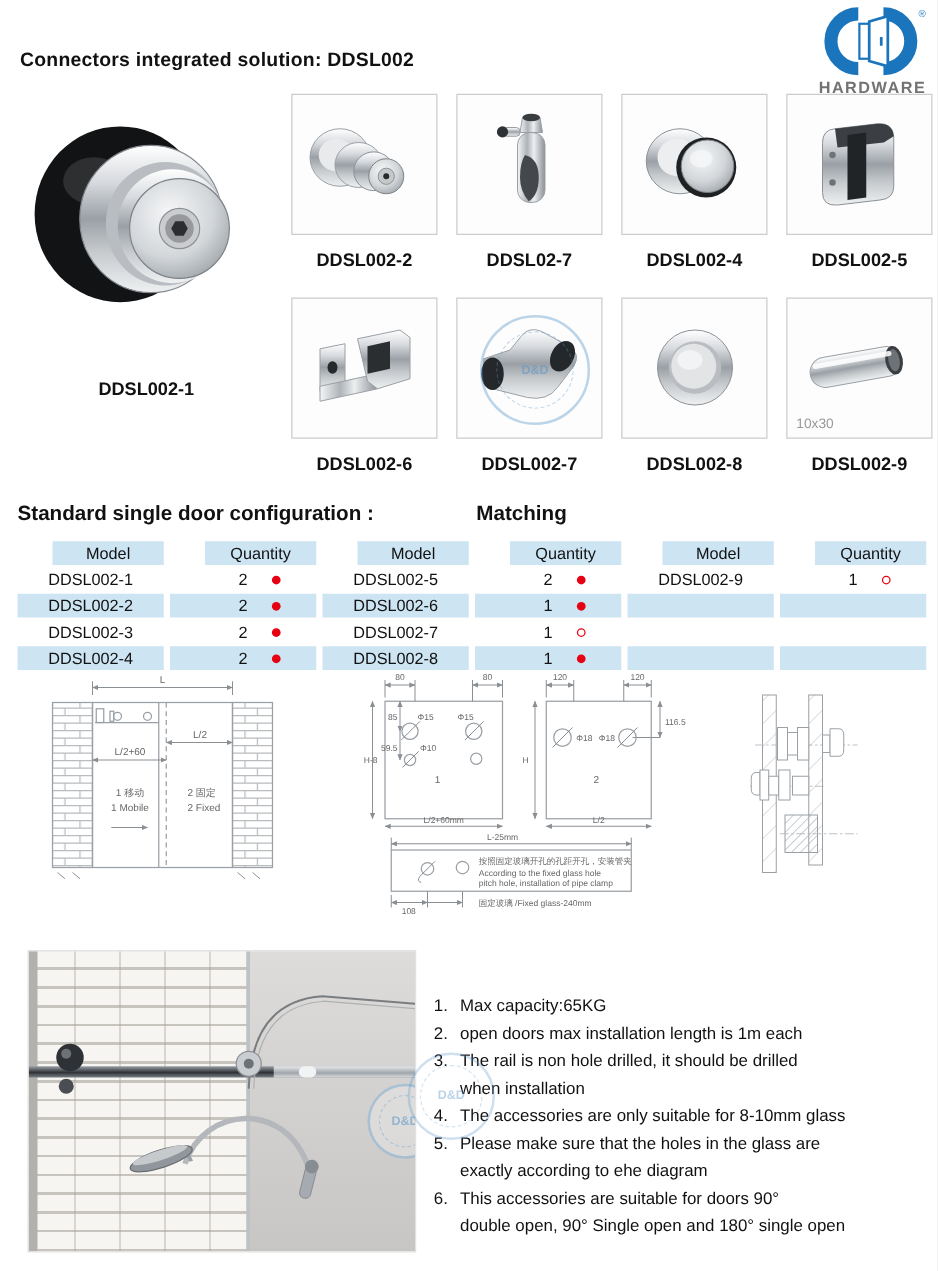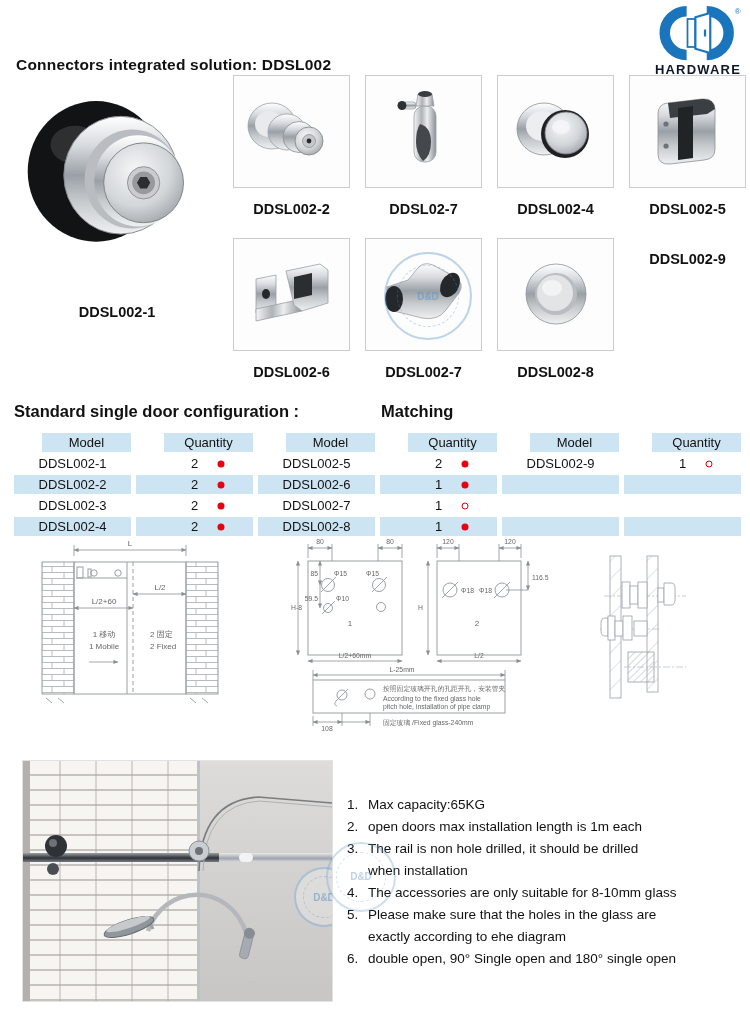--- a/index.html
+++ b/index.html
@@ -1,22 +1,22 @@
 <!DOCTYPE html>
 <html><head>
 <meta charset="utf-8">
 <style>
   html,body{margin:0;padding:0;background:#e9e9e9;}
   .page{position:relative;width:750px;height:1017px;background:#ffffff;margin:0 auto;
         font-family:"Liberation Sans",sans-serif;color:#111;overflow:hidden;}
   
-  .title{position:absolute;left:16px;top:40px;font-size:15.5px;font-weight:bold;letter-spacing:.2px;margin-top:16px;}
+  .title{position:absolute;left:16px;top:40px;font-size:15.5px;font-weight:bold;letter-spacing:.2px;}
   .logo{position:absolute;left:648px;top:5px;width:100px;text-align:center;}
   .logo svg{width:88px;height:56px;display:block;margin:0 auto;}
-  .logo-brand{color:#0f172a;font-size:13px;font-weight:bold;letter-spacing:1.2px;margin-top:1px;}
+  .logo-brand{color:#737373;font-size:13px;font-weight:bold;letter-spacing:1.2px;margin-top:1px;}
   
   .featured{position:absolute;left:14px;top:84px;width:206px;}
   .featured svg{width:190px;height:190px;display:block;margin:0 auto;}
   .featured-label{text-align:center;font-weight:bold;font-size:14.5px;margin-top:30px;}
   .grid{position:absolute;left:233px;top:75px;display:grid;grid-template-columns:repeat(4,117px);column-gap:15px;}
   .pcell{height:163px;}
   .pbox{width:115px;height:111px;border:1px solid #cccccc;background:#fdfdfd;position:relative;
         display:flex;align-items:center;justify-content:center;}
   .pbox svg{width:100px;height:95px;}
   .plabel{text-align:center;font-weight:bold;font-size:14.5px;margin-top:13px;}
@@ -222,20 +222,31 @@
         <svg viewBox="0 0 100 95">
           <circle cx="50" cy="47" r="30" fill="url(#chromeV)" stroke="#8c9196" stroke-width=".8"></circle>
           <circle cx="50" cy="47" r="21" fill="#b9bdc1"></circle>
           <circle cx="49" cy="46" r="18" fill="#e2e4e6"></circle>
           <ellipse cx="46" cy="41" rx="10" ry="8" fill="#f2f3f4"></ellipse>
         </svg>
       </div>
       <div class="plabel">DDSL002-8</div>
     </div>
     <div class="pcell">
+      <div class="pbox">
+        <svg viewBox="0 0 100 95">
+          <g transform="rotate(-10 50 48)">
+            <rect x="10" y="34" width="74" height="24" rx="12" fill="url(#chromeV)" stroke="#9aa0a6" stroke-width=".8"></rect>
+            <ellipse cx="78" cy="46" rx="7" ry="11.5" fill="#3a3e42"></ellipse>
+            <ellipse cx="78" cy="46" rx="4.5" ry="9" fill="#6d7277"></ellipse>
+            <rect x="13" y="38" width="64" height="4" rx="2" fill="#ffffff" opacity=".85"></rect>
+          </g>
+        </svg>
+        <span class="size-note">10x30</span>
+      </div>
       <div class="plabel">DDSL002-9</div>
     </div>
   </div>
 
   <div class="wm" id="wm-grid">
     <div class="wm-inner">
         <span>D&amp;D</span>
       </div>
   </div>
 
@@ -475,20 +486,21 @@
     <div class="note">
       <span class="nnum">5.</span>
       <div class="nlines">
           <div>Please make sure that the holes in the glass are</div>
           <div>exactly according to ehe diagram</div>
         </div>
     </div>
     <div class="note">
       <span class="nnum">6.</span>
       <div class="nlines">
+          <div>This accessories are suitable for doors 90°</div>
           <div>double open, 90° Single open and 180° single open</div>
         </div>
     </div>
   </div>
 
   <div class="wm" id="wm-notes">
     <div class="wm-inner">
         <span>D&amp;D</span>
       </div>
   </div>

